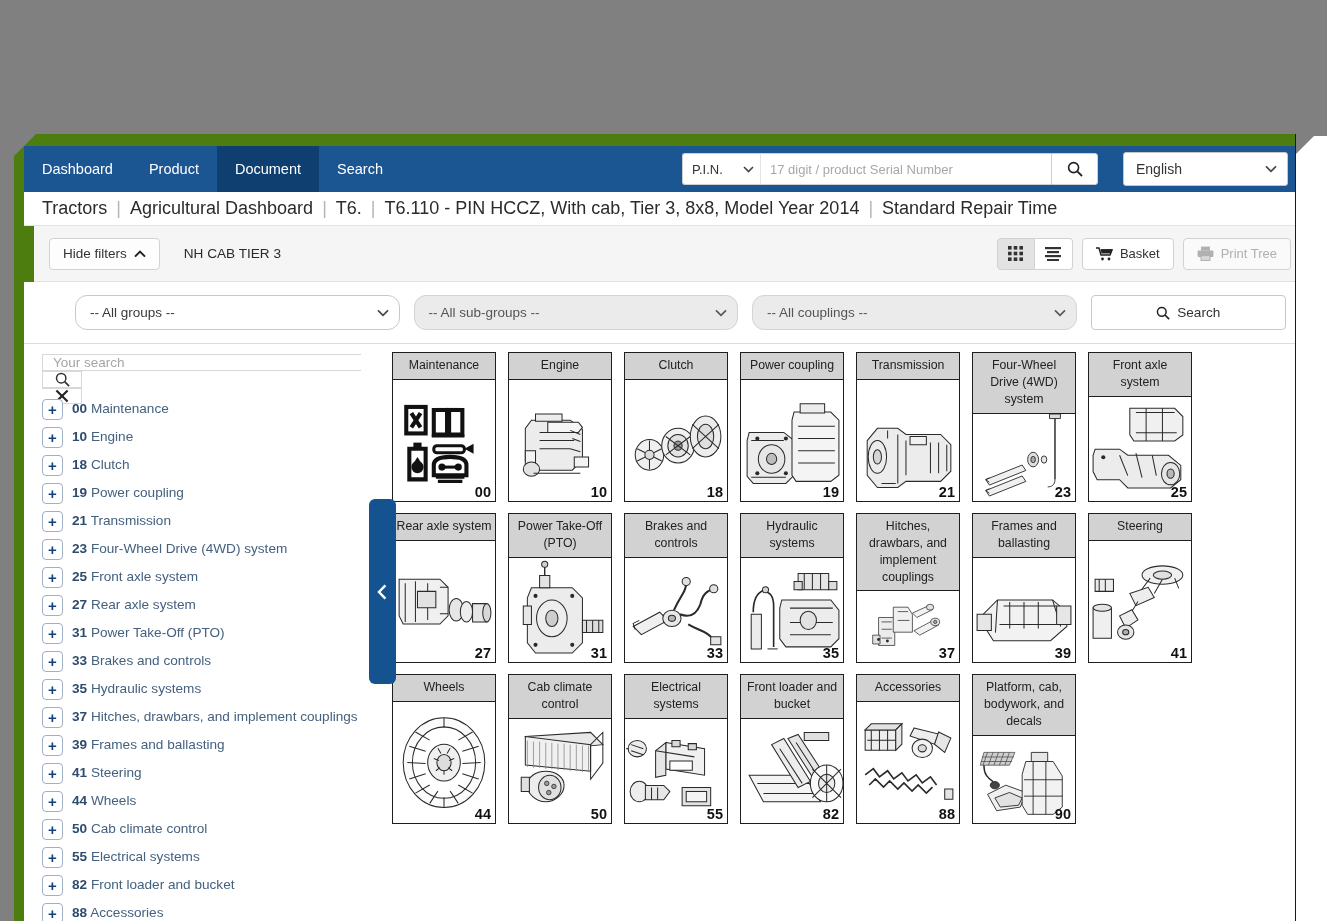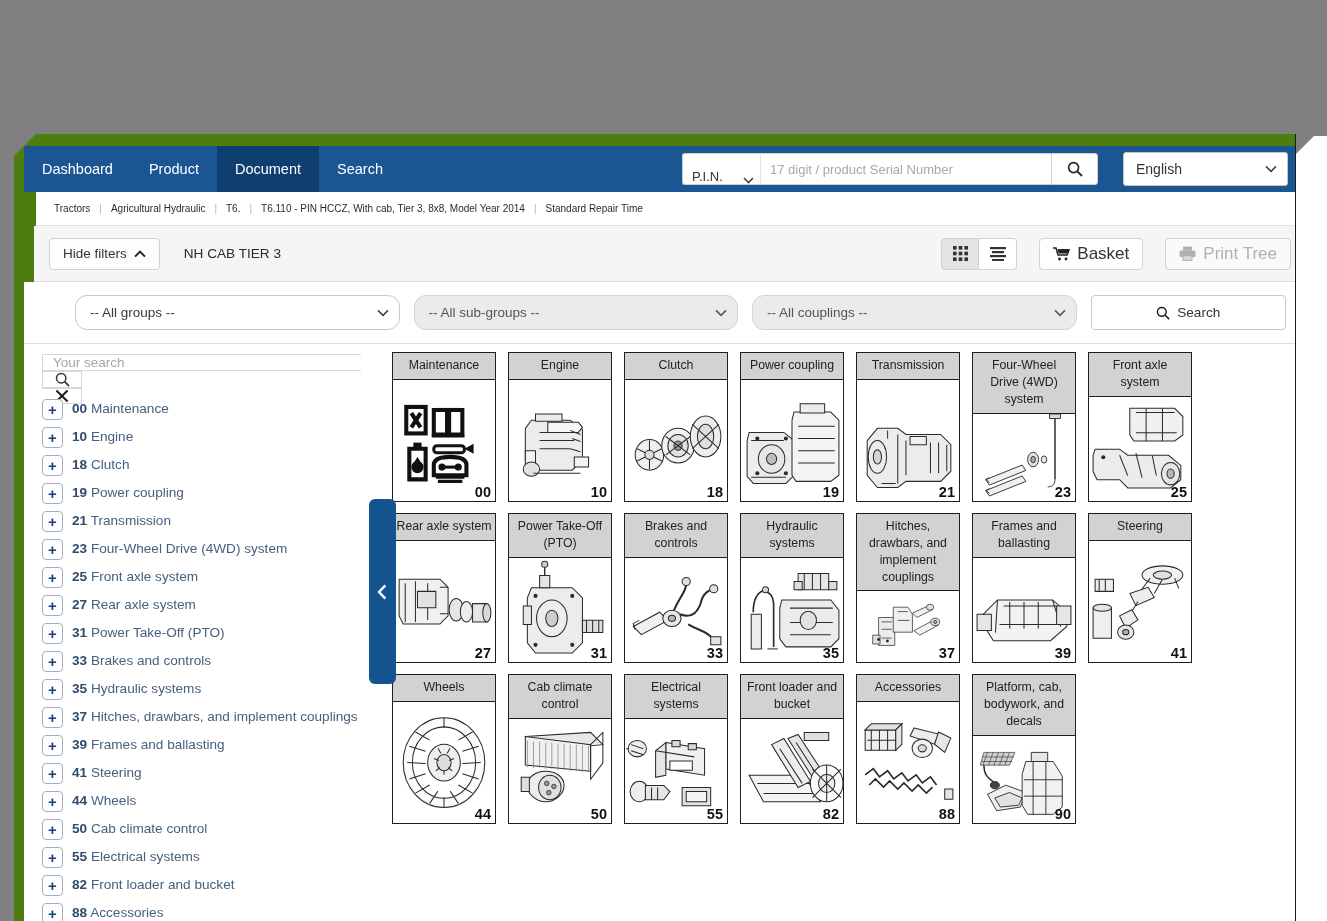--- a/index.html
+++ b/index.html
@@ -73,21 +73,21 @@
     display: flex; align-items: center;
     padding-right: 8px;
     gap: 0;
   }
   .pin-select {
     height: 32px; width: 78px;
     border: 1px solid #cfcfcf;
     border-right: none;
     background: #ffffff;
     border-radius: 3px 0 0 3px;
-    display: flex; align-items: flex-end;
+    display: flex; align-items: center;
     justify-content: space-between;
     padding: 0 6px 0 9px;
     font-size: 13px; color: #333;
   }
   .serial-input {
     height: 32px; width: 291px;
     border: 1px solid #cfcfcf;
     border-left: 1px solid #e4e4e4;
     border-right: none;
     background: #ffffff;
@@ -113,26 +113,26 @@
     border-radius: 3px;
     background: #ffffff;
     display: flex; align-items: center; justify-content: space-between;
     padding: 0 10px 0 12px;
     font-size: 14px; color: #333;
   }
 
   
   .breadcrumb {
     position: absolute;
-    left: 22px; top: 58px;
+    left: 10px; top: 58px;
     width: 1272px; height: 34px;
     background: #ffffff;
     display: flex; align-items: center;
     padding-left: 18px;
-    font-size: 10px;
+    font-size: 18px;
     color: #2b2b2b;
     border-bottom: 1px solid #e3e3e3;
   }
   .crumb { cursor: pointer; white-space: nowrap; }
   .crumb.last { color: #2b2b2b; cursor: default; }
   .crumb-sep { color: #b5b5b5; margin: 0 9px; }
 
   
   .filterbar {
     position: absolute;
@@ -174,24 +174,23 @@
   .vt-btn.first { border-radius: 4px 0 0 4px; }
   .vt-btn.last { border-radius: 0 4px 4px 0; border-left: none; }
   .vt-btn.active { background: #e3e3e3; }
   .tb-btn {
     height: 32px;
     border: 1px solid #d2d2d2;
     background: #ffffff;
     border-radius: 4px;
     display: flex; align-items: center; gap: 7px;
     padding: 0 13px;
-    font-size: 17px;
+    font-size: 13px;
     color: #333;
     cursor: pointer;
-    margin-left: 13px;
   }
   .tb-btn.disabled { color: #b0b0b0; background: #fafafa; }
 
   
   .droprow {
     position: absolute;
     left: 10px; top: 148px;
     width: 1272px; height: 62px;
     background: #ffffff;
     border-bottom: 1px solid #dcdcdc;
@@ -405,21 +404,21 @@
           <svg class="icon-svg" width="12" height="8" viewBox="0 0 12 8">
               <path d="M1 1.4l5 5 5-5" stroke="#444" stroke-width="1.6" fill="none"></path>
             </svg>
         </div>
       </div>
     </div>
 
     <div class="breadcrumb">
       <span class="crumb">Tractors</span>
       <span class="crumb-sep">|</span>
-      <span class="crumb">Agricultural Hydraulic</span>
+      <span class="crumb">Agricultural Dashboard</span>
       <span class="crumb-sep">|</span>
       <span class="crumb">T6.</span>
       <span class="crumb-sep">|</span>
       <span class="crumb">T6.110 - PIN HCCZ, With cab, Tier 3, 8x8, Model Year 2014</span>
       <span class="crumb-sep">|</span>
       <span class="crumb last">Standard Repair Time</span>
     </div>
 
     <div class="filterbar">
       <div class="hide-filters">

